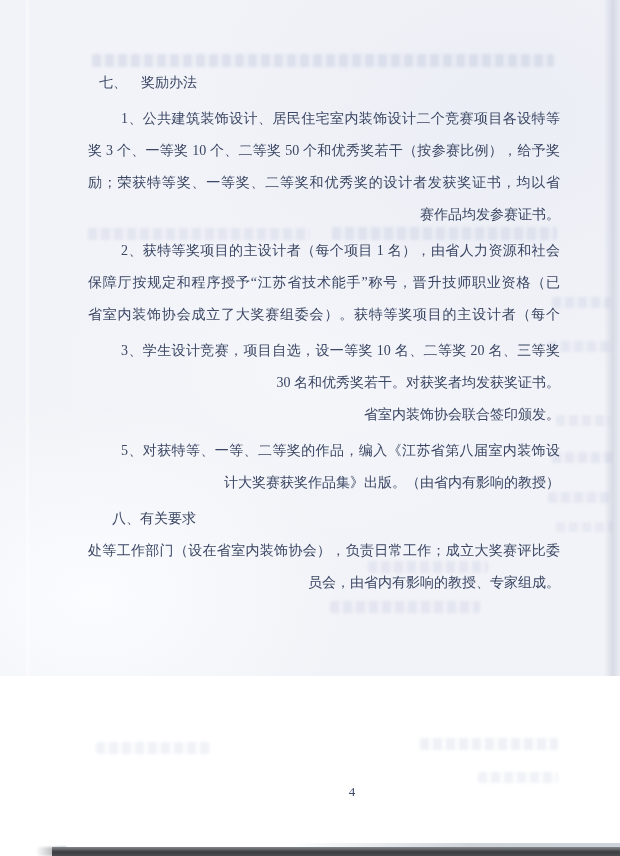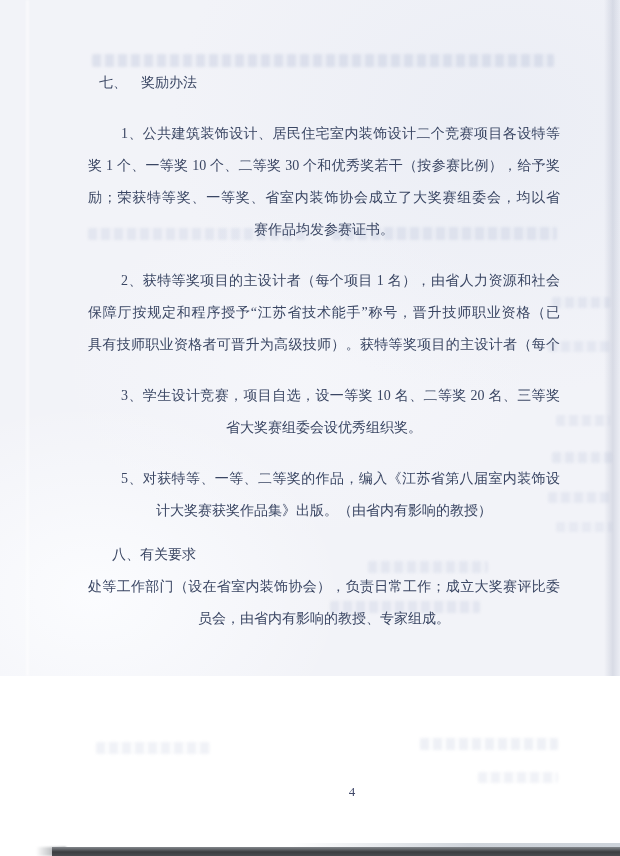--- a/index.html
+++ b/index.html
@@ -44,24 +44,24 @@
   
   .doc {
     position: absolute; left: 88px; top: 62px; width: 472px;
     color: #3a4663;
   }
   .line {
     height: 32px; line-height: 30px; font-size: 14px;
     white-space: nowrap;
   }
   .full, .para-start { text-align: justify; text-align-last: justify; white-space: normal; }
-  .para-end { text-align: center; }
-  .para-start { text-indent: 33px; margin-top: 19px; }
+  .para-end { text-align: right; }
+  .para-start { text-indent: 33px; margin-top: 4px; }
   .heading-a { text-indent: 11px; margin-top: 6px; }
-  .heading-b { text-indent: 24px; margin-top: 12px; }
+  .heading-b { text-indent: 24px; margin-top: 4px; }
   .page-number {
     position: absolute; left: 340px; top: 784px; width: 24px;
     text-align: center; font-size: 13px; color: #41496a;
   }
   
   .bleed {
     position: absolute;
     background: repeating-linear-gradient(90deg,
       rgba(122,138,182,0.42) 0px, rgba(122,138,182,0.42) 9px,
       rgba(122,138,182,0.06) 9px, rgba(122,138,182,0.06) 13px);
@@ -87,28 +87,29 @@
   <div class="bleed" style="left:556px; top:522px; width:56px;  height:10px; opacity:.22;"></div>
   <div class="bleed" style="left:368px; top:561px; width:120px; height:12px; opacity:.28;"></div>
   <div class="bleed" style="left:330px; top:601px; width:150px; height:12px; opacity:.30;"></div>
   <div class="bleed" style="left:96px;  top:742px; width:115px; height:12px; opacity:.26;"></div>
   <div class="bleed" style="left:420px; top:738px; width:138px; height:12px; opacity:.30;"></div>
   <div class="bleed" style="left:478px; top:772px; width:80px;  height:11px; opacity:.26;"></div>
 
   <div class="doc" id="doc">
       <div class="line heading-a">七、　奖励办法</div>
       <div class="line para-start">1、公共建筑装饰设计、居民住宅室内装饰设计二个竞赛项目各设特等</div>
-      <div class="line full">奖 1 个、一等奖 10 个、二等奖 30 个和优秀奖若干（按参赛比例），给予奖</div>
-      <div class="line full">励；荣获特等奖、一等奖、省室内装饰协会成立了大奖赛组委会，均以省</div>
+      <div class="line full">奖 3 个、一等奖 10 个、二等奖 50 个和优秀奖若干（按参赛比例），给予奖</div>
+      <div class="line full">励；荣获特等奖、一等奖、二等奖和优秀奖的设计者发获奖证书，均以省</div>
       <div class="line para-end">赛作品均发参赛证书。</div>
       <div class="line para-start">2、获特等奖项目的主设计者（每个项目 1 名），由省人力资源和社会</div>
       <div class="line full">保障厅按规定和程序授予“江苏省技术能手”称号，晋升技师职业资格（已</div>
-      <div class="line full">具有技师职业资格者可晋升为高级技师）。获特等奖项目的主设计者（每个</div>
+      <div class="line full">省室内装饰协会成立了大奖赛组委会）。获特等奖项目的主设计者（每个</div>
       <div class="line para-start">3、学生设计竞赛，项目自选，设一等奖 10 名、二等奖 20 名、三等奖</div>
-      <div class="line para-end">省大奖赛组委会设优秀组织奖。</div>
+      <div class="line para-end">30 名和优秀奖若干。对获奖者均发获奖证书。</div>
+      <div class="line para-end">省室内装饰协会联合签印颁发。</div>
       <div class="line para-start">5、对获特等、一等、二等奖的作品，编入《江苏省第八届室内装饰设</div>
       <div class="line para-end">计大奖赛获奖作品集》出版。（由省内有影响的教授）</div>
       <div class="line heading-b">八、有关要求</div>
       <div class="line full">处等工作部门（设在省室内装饰协会），负责日常工作；成立大奖赛评比委</div>
       <div class="line para-end">员会，由省内有影响的教授、专家组成。</div>
     </div>
 
   <div class="page-number">4</div>
 
   <div class="edge-right"></div>

